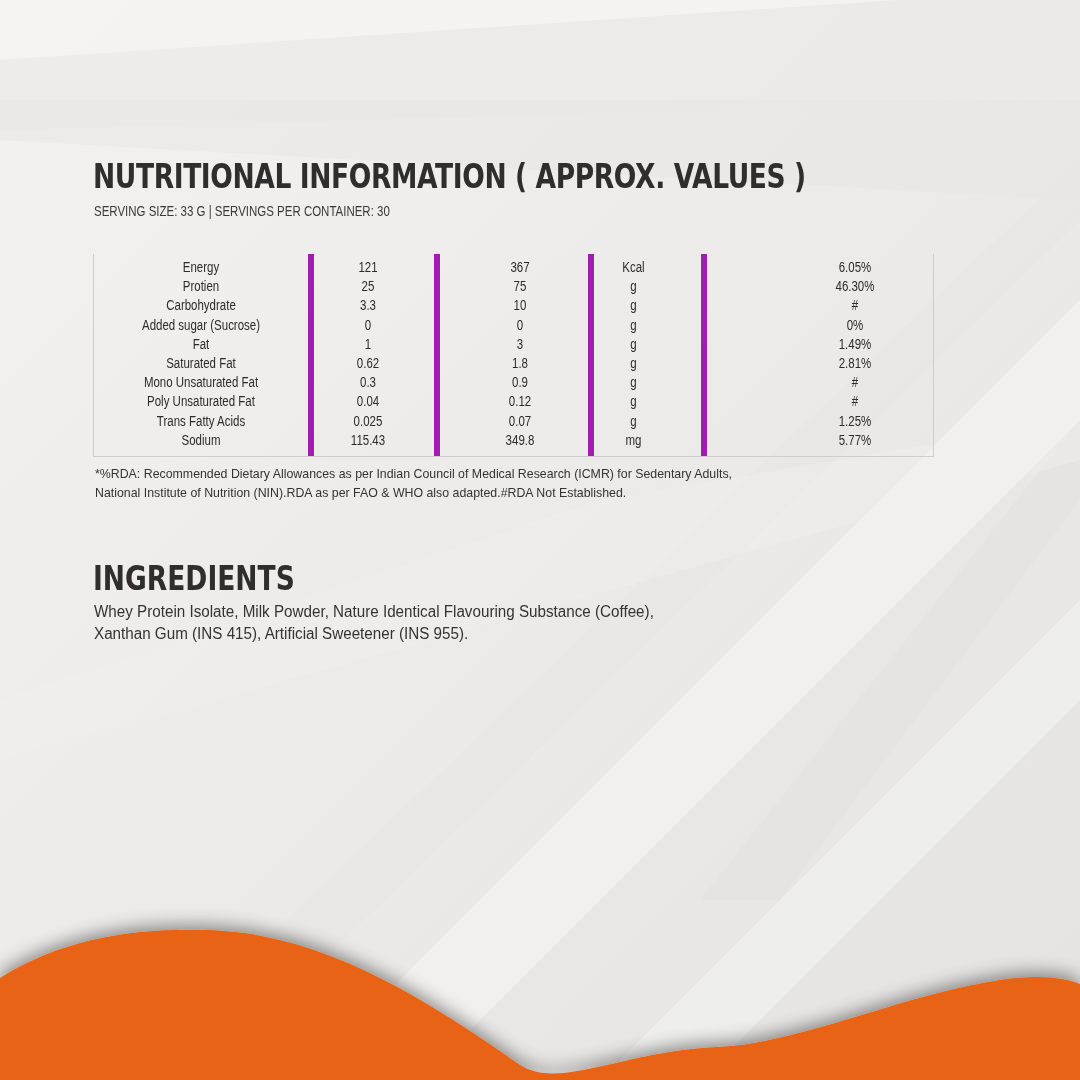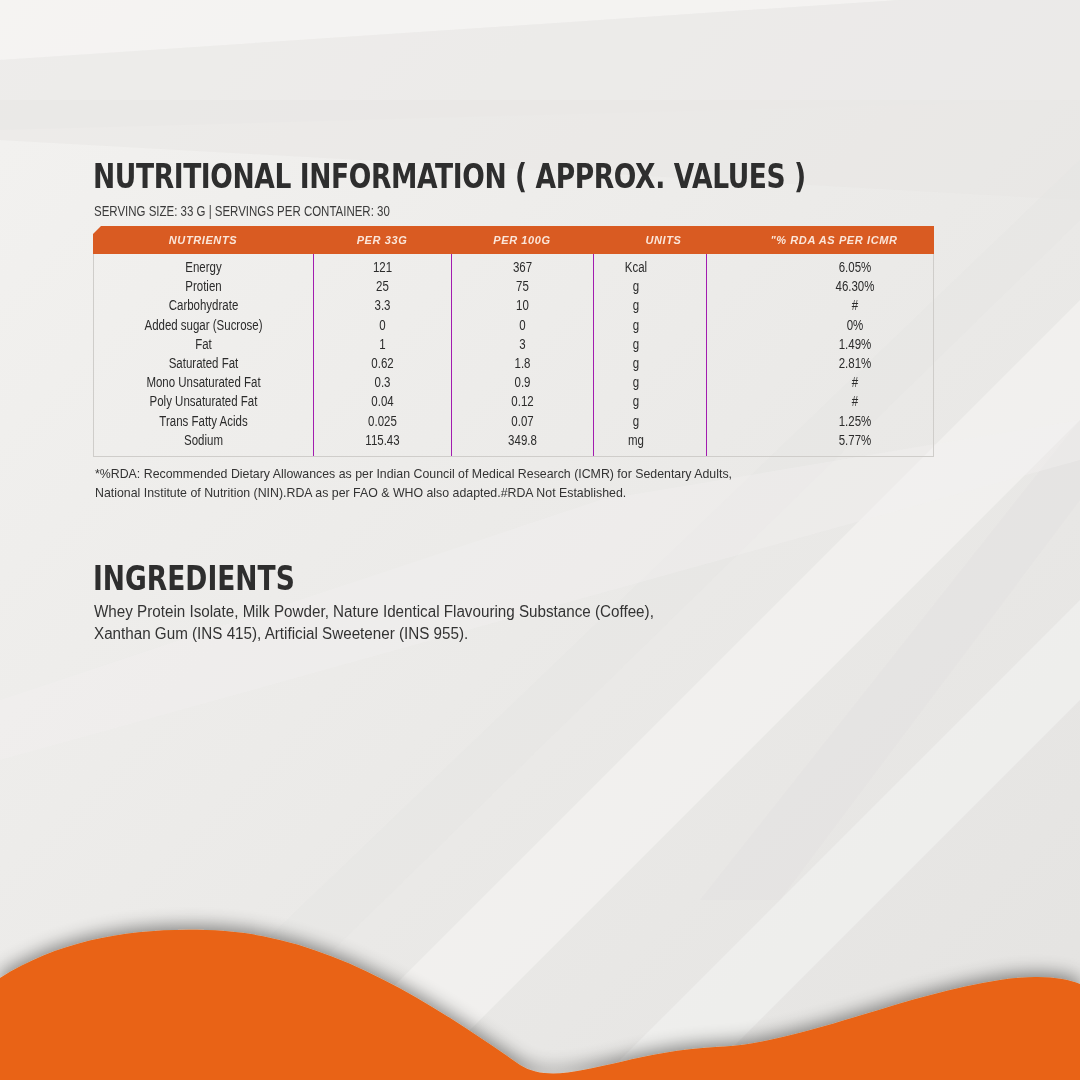--- a/index.html
+++ b/index.html
@@ -35,21 +35,21 @@
     .th {
       position: absolute; top: 0; height: 28px; line-height: 28px; text-align: center;
       color: #fbe6da; font-weight: bold; font-style: italic; font-size: 11px; letter-spacing: 0.6px;
     }
     .tbody {
       position: absolute; left: 0; top: 28px; width: 839px; height: 202px;
       border: 1px solid #cfcdca; border-top: none;
     }
     .col {
       position: absolute; top: 0; height: 202px;
-      border-right: 1px solid #a21caf; box-sizing: border-box;
+      border-right: 6px solid #a21caf; box-sizing: border-box;
     }
     .col:last-child { border-right: none; }
     .cell {
       height: 19.2px; line-height: 19.2px; text-align: center;
       font-family: "Liberation Sans", sans-serif; font-size: 14px; color: #2b2b2b;
       transform: scaleX(0.82); white-space: nowrap;
     }
     .col-inner { padding-top: 4px; }
 
     .footnote {
@@ -88,43 +88,36 @@
   <polygon points="120,1080 1080,160 1080,220 200,1080" fill="#e6e5e3" opacity="0.5"></polygon>
   <polygon points="700,900 1080,420 1080,500 780,900" fill="#e2e1df" opacity="0.45"></polygon>
   <polygon points="0,700 600,500 1080,420 1080,460 0,760" fill="#f2f1ef" opacity="0.4"></polygon>
 </svg>
 
 <div class="content">
   <div class="title">NUTRITIONAL INFORMATION ( APPROX. VALUES )</div>
   <div class="subtitle">SERVING SIZE: 33 G | SERVINGS PER CONTAINER: 30</div>
 
   <div class="table">
-    <div class="thead">
-      <div class="th" style="left:0;width:220px">NUTRIENTS</div>
-      <div class="th" style="left:220px;width:138px">PER 33G</div>
-      <div class="th" style="left:358px;width:142px">PER 100G</div>
-      <div class="th" style="left:500px;width:141px">UNITS</div>
-      <div class="th" style="left:641px;width:200px">"% RDA AS PER ICMR</div>
-    </div>
     <div class="tbody">
       <div class="col" style="left:0;width:220px">
         <div class="col-inner">
           <div class="cell">Energy</div>
           <div class="cell">Protien</div>
           <div class="cell">Carbohydrate</div>
           <div class="cell">Added sugar (Sucrose)</div>
           <div class="cell">Fat</div>
           <div class="cell">Saturated Fat</div>
           <div class="cell">Mono Unsaturated Fat</div>
           <div class="cell">Poly Unsaturated Fat</div>
           <div class="cell">Trans Fatty Acids</div>
           <div class="cell">Sodium</div>
         </div>
       </div>
-      <div class="col" style="left:220px;width:138px">
+      <div class="col" style="left:208px;width:138px">
         <div class="col-inner">
           <div class="cell">121</div>
           <div class="cell">25</div>
           <div class="cell">3.3</div>
           <div class="cell">0</div>
           <div class="cell">1</div>
           <div class="cell">0.62</div>
           <div class="cell">0.3</div>
           <div class="cell">0.04</div>
           <div class="cell">0.025</div>

